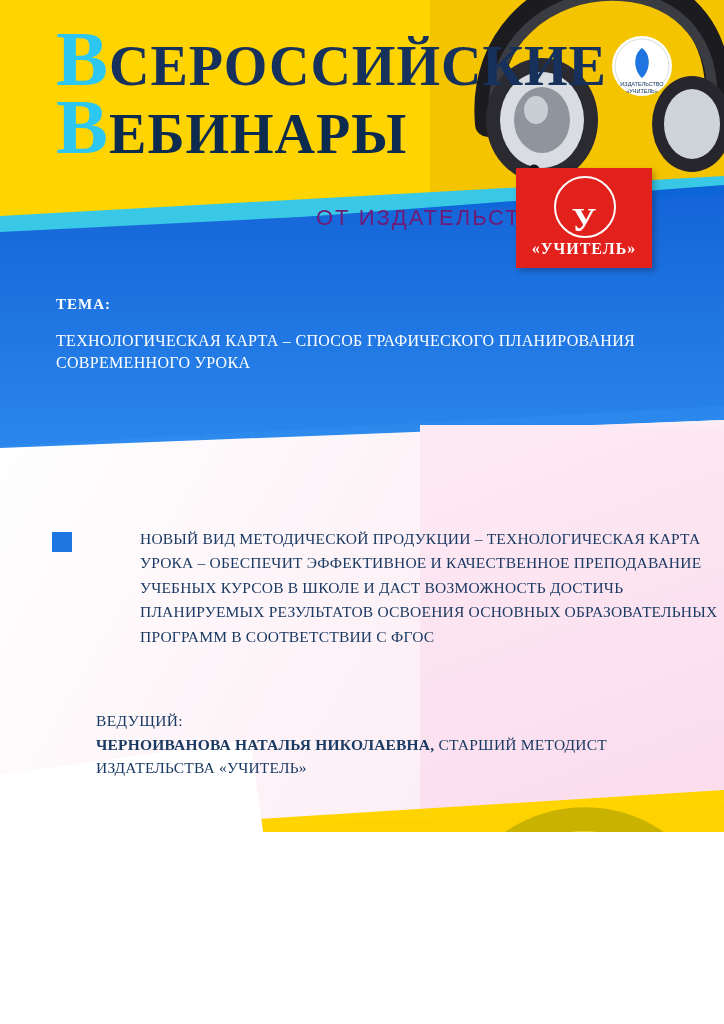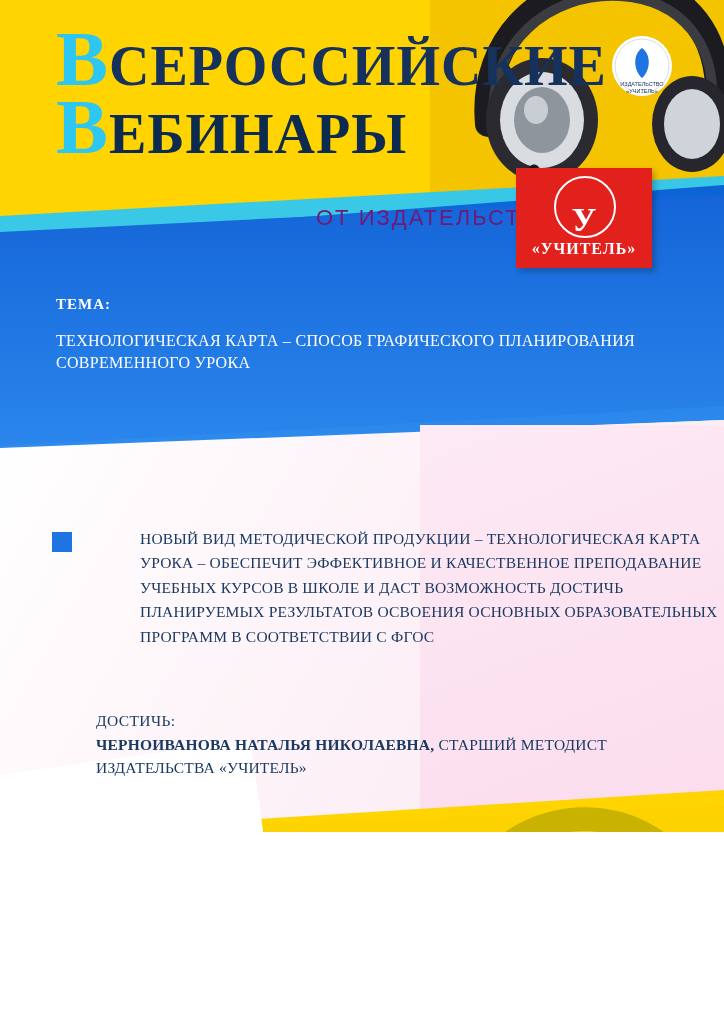--- a/index.html
+++ b/index.html
@@ -296,16 +296,16 @@
     <div class="logo-mark">У</div>
     <div class="logo-word">«УЧИТЕЛЬ»</div>
   </div>
 
   <div class="theme-label">ТЕМА:</div>
   <div class="theme-title">ТЕХНОЛОГИЧЕСКАЯ КАРТА – СПОСОБ ГРАФИЧЕСКОГО ПЛАНИРОВАНИЯ СОВРЕМЕННОГО УРОКА</div>
 
   <div class="layer bullet-sq"></div>
   <div class="bullet-text">НОВЫЙ ВИД МЕТОДИЧЕСКОЙ ПРОДУКЦИИ – ТЕХНОЛОГИЧЕСКАЯ КАРТА УРОКА – ОБЕСПЕЧИТ ЭФФЕКТИВНОЕ И КАЧЕСТВЕННОЕ ПРЕПОДАВАНИЕ УЧЕБНЫХ КУРСОВ В ШКОЛЕ И ДАСТ ВОЗМОЖНОСТЬ ДОСТИЧЬ ПЛАНИРУЕМЫХ РЕЗУЛЬТАТОВ ОСВОЕНИЯ ОСНОВНЫХ ОБРАЗОВАТЕЛЬНЫХ ПРОГРАММ В СООТВЕТСТВИИ С ФГОС</div>
 
-  <div class="presenter-label">ДОСТИЧЬ:</div>
+  <div class="presenter-label">ВЕДУЩИЙ:</div>
   <div class="presenter-info"><span class="strong">ЧЕРНОИВАНОВА НАТАЛЬЯ НИКОЛАЕВНА,</span><span> СТАРШИЙ МЕТОДИСТ ИЗДАТЕЛЬСТВА «УЧИТЕЛЬ»</span></div>
 
 </div>
 
 </body></html>

